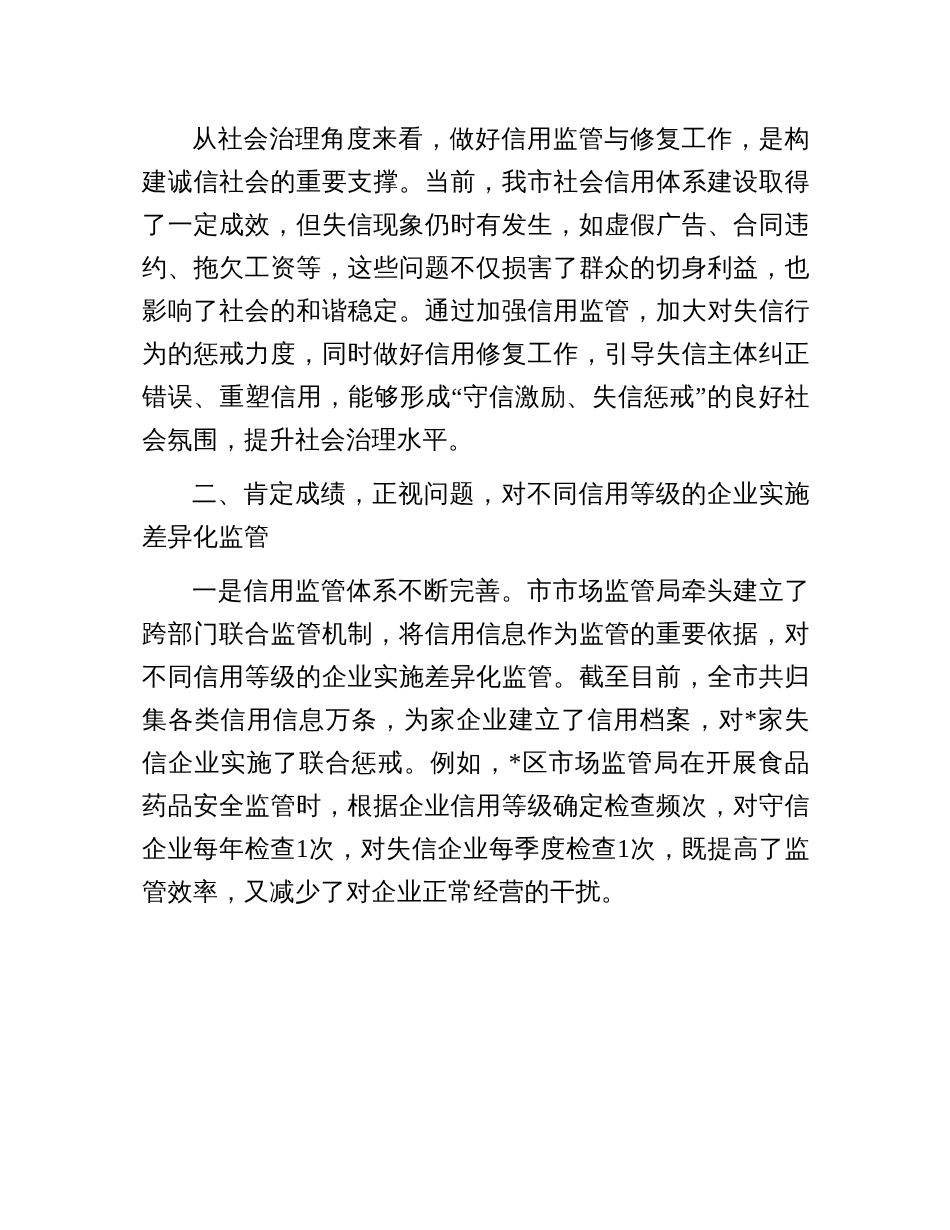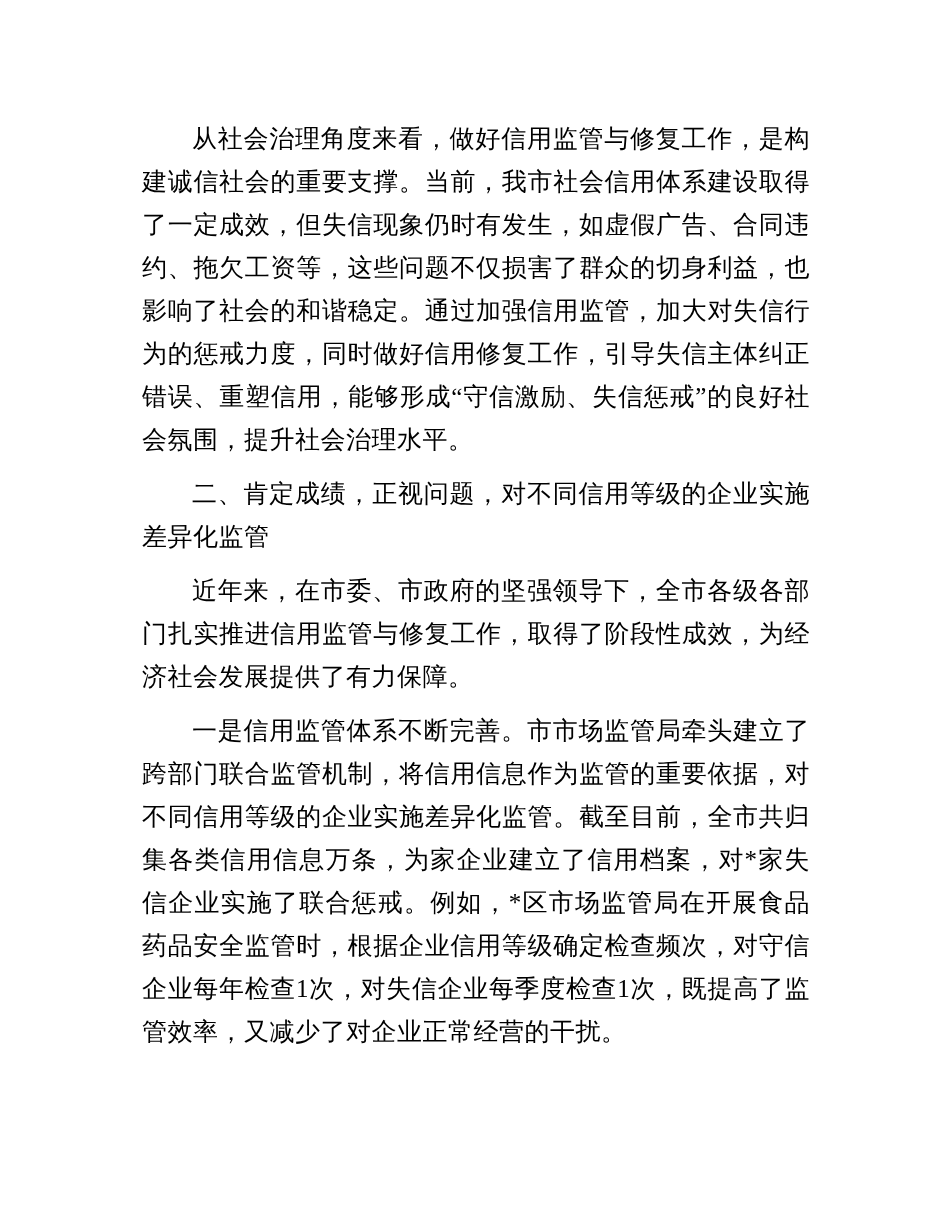--- a/index.html
+++ b/index.html
@@ -45,16 +45,15 @@
     font-weight: normal;
   }
 </style>
 </head>
 <body>
 
 <div class="page">
   <div class="doc-body">
     <p>从社会治理角度来看，做好信用监管与修复工作，是构建诚信社会的重要支撑。当前，我市社会信用体系建设取得了一定成效，但失信现象仍时有发生，如虚假广告、合同违约、拖欠工资等，这些问题不仅损害了群众的切身利益，也影响了社会的和谐稳定。通过加强信用监管，加大对失信行为的惩戒力度，同时做好信用修复工作，引导失信主体纠正错误、重塑信用，能够形成“守信激励、失信惩戒”的良好社会氛围，提升社会治理水平。</p>
     <p class="heading">二、肯定成绩，正视问题，对不同信用等级的企业实施差异化监管</p>
-    <p>近年来，在市委、市政府的坚强领导下，全市各级各部门扎实推进信用监管与修复工作，取得了阶段性成效，为经济社会发展提供了有力保障。</p>
     <p>一是信用监管体系不断完善。市市场监管局牵头建立了跨部门联合监管机制，将信用信息作为监管的重要依据，对不同信用等级的企业实施差异化监管。截至目前，全市共归集各类信用信息万条，为家企业建立了信用档案，对*家失信企业实施了联合惩戒。例如，*区市场监管局在开展食品药品安全监管时，根据企业信用等级确定检查频次，对守信企业每年检查1次，对失信企业每季度检查1次，既提高了监管效率，又减少了对企业正常经营的干扰。</p>
   </div>
 </div>
 
 </body></html>

